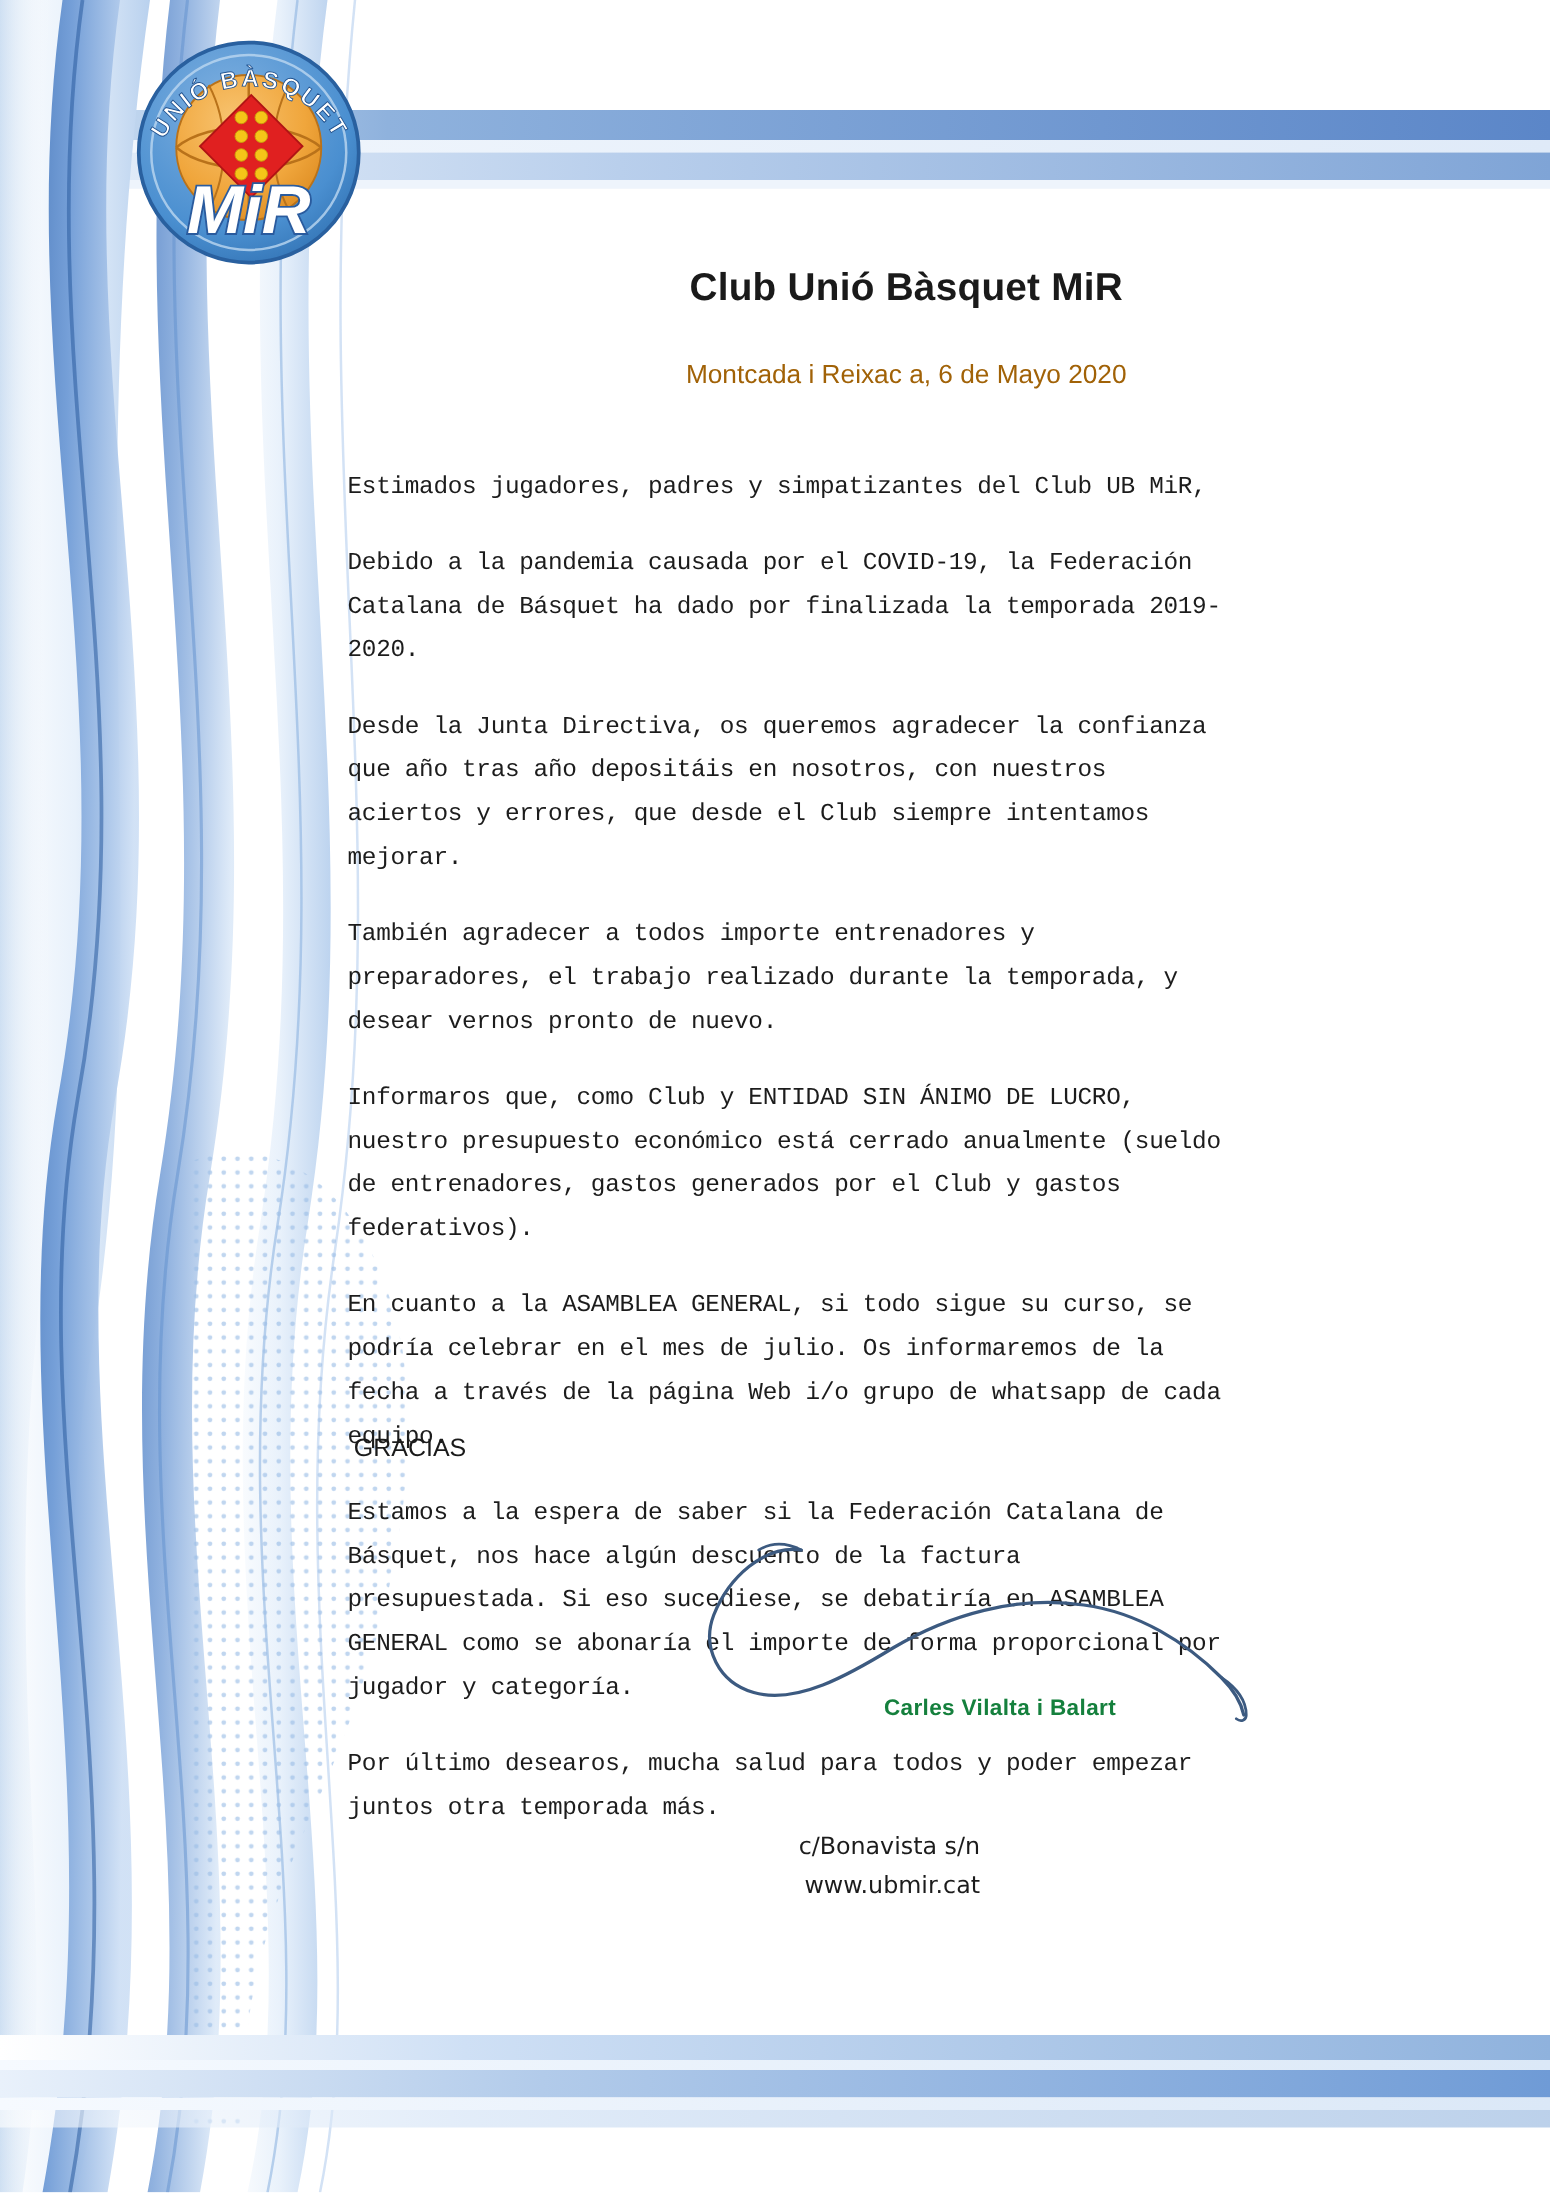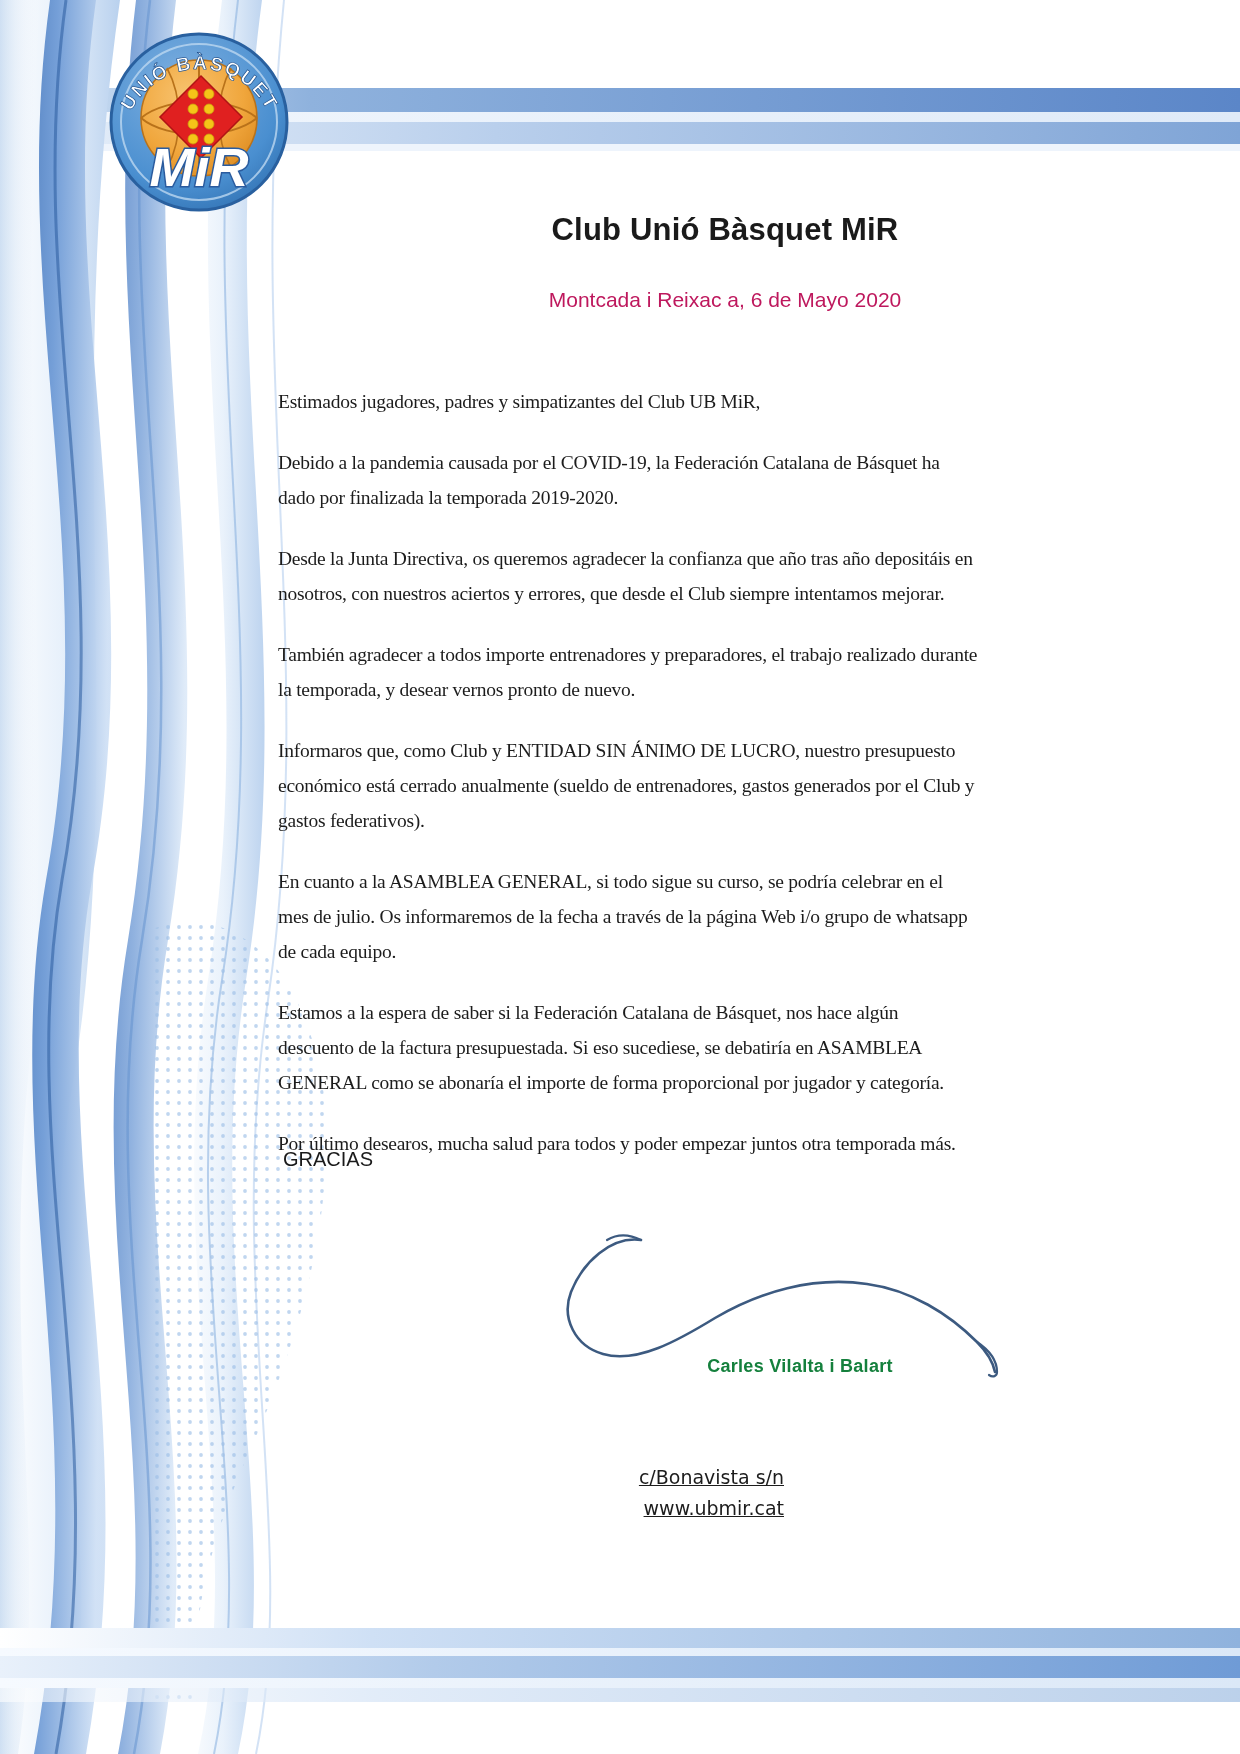--- a/index.html
+++ b/index.html
@@ -81,36 +81,36 @@
     letter-spacing: 0.2px;
   }
 
   .doc-date {
     position: absolute;
     left: 330px;
     top: 288px;
     width: 790px;
     text-align: center;
     font-size: 21px;
-    color: #be185d;
+    color: #a16207;
   }
 
   .body-block {
     position: absolute;
     left: 278px;
     top: 372px;
     width: 700px;
     color: #191919;
   }
 
   .para {
-    font-family: Liberation Serif, serif;
+    font-family: Liberation Mono, monospace;
     font-size: 19.5px;
     line-height: 35px;
-    margin: 12px 0 26px 0;
+    margin: 0 0 26px 0;
     color: #1c1c1c;
     letter-spacing: -0.25px;
   }
 
   .gracias {
     position: absolute;
     left: 283px;
     top: 1148px;
     font-family: "Liberation Sans", sans-serif;
     font-size: 20px;
@@ -153,21 +153,21 @@
     position: absolute;
     right: 272px;
     top: 1462px;
     width: 500px;
     text-align: right;
     font-family: "DejaVu Sans", sans-serif;
     font-size: 19px;
     line-height: 31px;
     color: #1c1c1c;
   }
-  .footer-addr div { white-space: nowrap; text-decoration: underline; }
+  .footer-addr div { white-space: nowrap; }
 </style>
 </head>
 <body>
 
 <div class="page">
 
   <div class="deco-top">
     <svg width="1240" height="230" viewBox="0 0 1240 230" xmlns="http://www.w3.org/2000/svg">
       <defs>
         <linearGradient id="gTop1" x1="0" y1="0" x2="1" y2="0">

